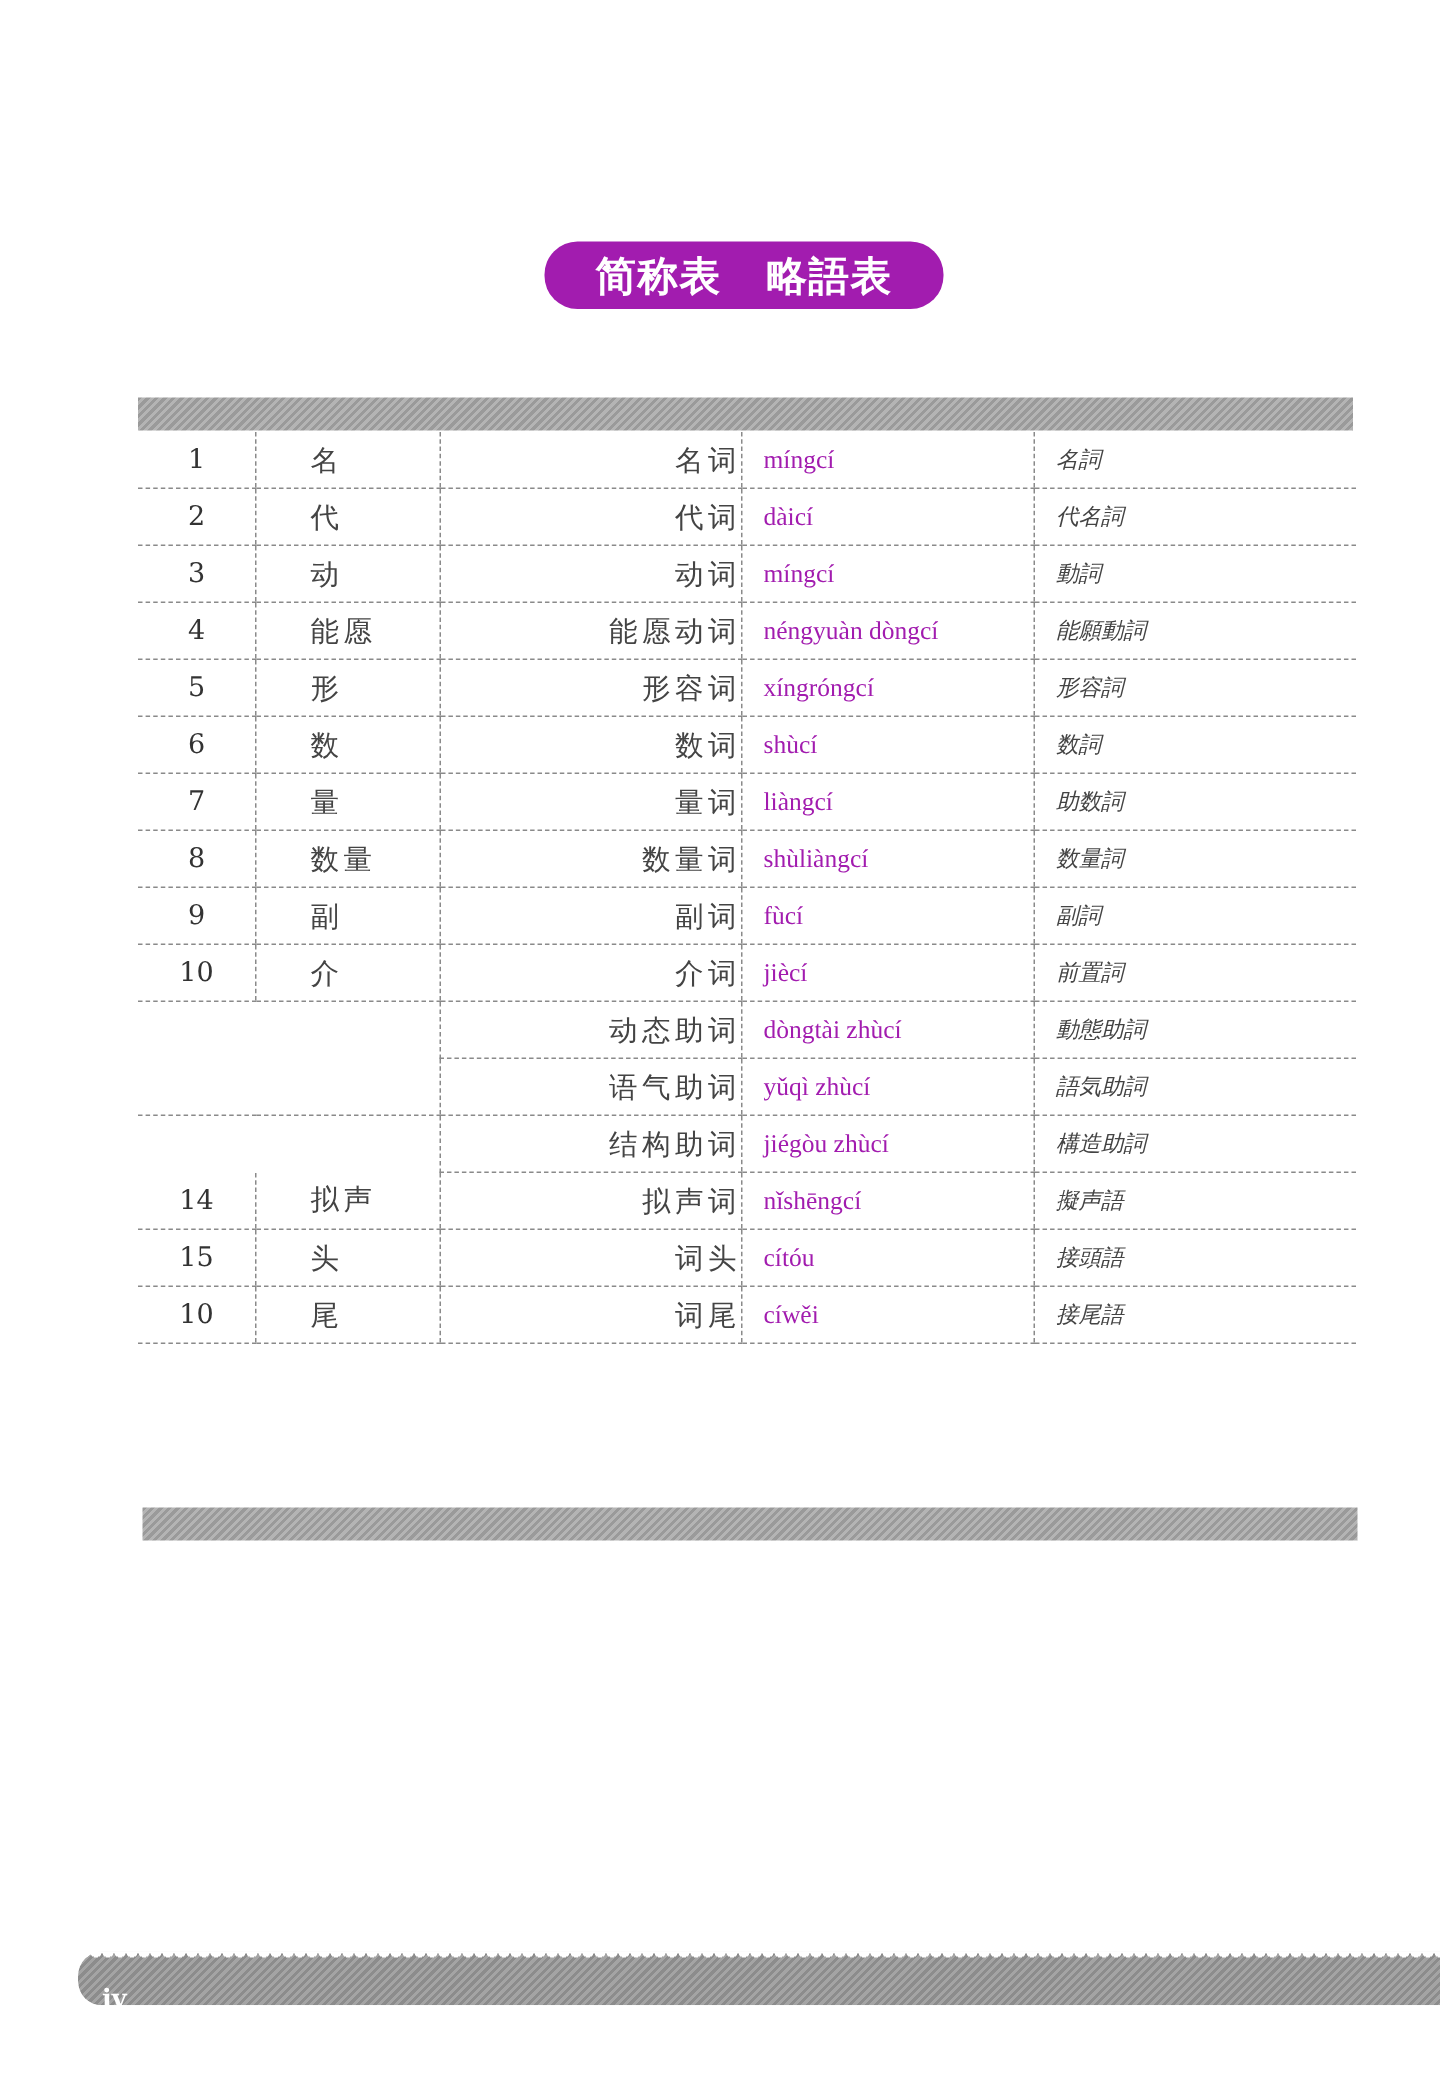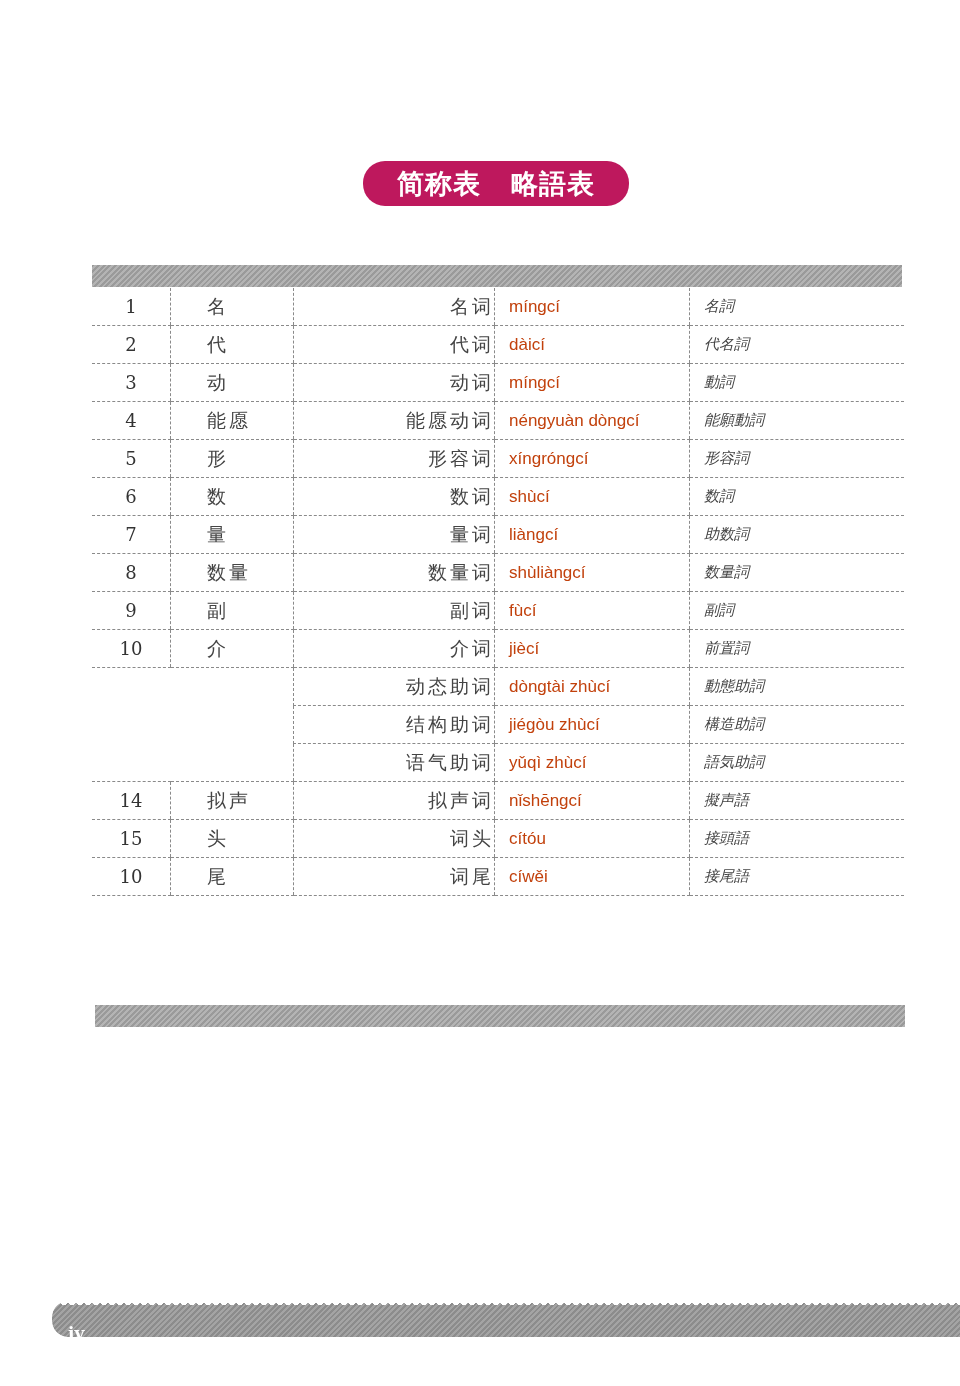--- a/index.html
+++ b/index.html
@@ -3,21 +3,21 @@
 <meta charset="utf-8">
 <style>
   html, body { margin: 0; padding: 0; }
   body {
     width: 960px; height: 1386px; background: #ffffff; position: relative;
     font-family: "DejaVu Sans", sans-serif; color: #333;
     overflow: hidden;
   }
   .title-pill {
     position: absolute; left: 363px; top: 161px; width: 266px; height: 45px;
-    background: #be185d; border-radius: 22px;
+    background: #a21caf; border-radius: 22px;
     color: #fff; font-family: "DejaVu Serif", serif; font-weight: bold;
     font-size: 27px; display: flex; align-items: center; justify-content: center;
     letter-spacing: 1px;
   }
   .title-pill .gap { display: inline-block; width: 30px; }
   .bar {
     position: absolute; height: 22px;
     background: repeating-linear-gradient(135deg, #9a9a9a 0 2px, #b4b4b4 2px 4px);
   }
   .bar.top { left: 92px; top: 265px; width: 810px; }
@@ -27,21 +27,21 @@
     border-collapse: collapse; table-layout: fixed;
   }
   table.abbr td {
     height: 37px; padding: 0; vertical-align: middle;
     border-bottom: 1px dashed #8a8a8a;
   }
   table.abbr td + td { border-left: 1px dashed #8a8a8a; }
   td.num { text-align: center; font-family: "DejaVu Serif", serif; font-size: 18px; color: #333; width: 78px; }
   td.abbrev { font-family: "DejaVu Serif", serif; font-size: 19px; color: #444; padding-left: 36px !important; width: 86px; letter-spacing: 3px; }
   td.term { font-family: "DejaVu Serif", serif; font-size: 19px; color: #444; padding-left: 58px !important; width: 142px; letter-spacing: 3px; text-align: right; }
-  td.pinyin { font-family: Liberation Sans, sans-serif; font-size: 17px; color: #c2410c; padding-left: 14px !important; width: 180px; }
+  td.pinyin { font-family: Liberation Serif, serif; font-size: 17px; color: #a21caf; padding-left: 14px !important; width: 180px; }
   td.jp { font-family: "DejaVu Sans", sans-serif; font-size: 15px; color: #444; padding-left: 14px !important; font-style: italic; }
   tr.sub td.num, tr.sub td.abbrev { border-bottom: none; }
   tr.sub td.abbrev { border-left: none; }
   tr.sub.last td.num, tr.sub.last td.abbrev { border-bottom: 1px dashed #8a8a8a; }
   .footer {
     position: absolute; left: 52px; top: 1301px; width: 908px; height: 36px;
     background: repeating-linear-gradient(135deg, #8c8c8c 0 2px, #a4a4a4 2px 4px);
     border-radius: 16px 0 0 16px;
     -webkit-mask: radial-gradient(circle 4px at 4px 0, transparent 98%, #000) top left / 8px 100% repeat-x;
   }
@@ -137,33 +137,33 @@
         <td class="pinyin">jiècí</td>
         <td class="jp">前置詞</td>
       </tr>
       <tr class="sub">
         <td class="num"></td>
         <td class="abbrev"></td>
         <td class="term">动态助词</td>
         <td class="pinyin">dòngtài zhùcí</td>
         <td class="jp">動態助詞</td>
       </tr>
+      <tr class="sub last">
+        <td class="num"></td>
+        <td class="abbrev"></td>
+        <td class="term">语气助词</td>
+        <td class="pinyin">yǔqì zhùcí</td>
+        <td class="jp">語気助詞</td>
+      </tr>
       <tr class="sub">
         <td class="num"></td>
         <td class="abbrev"></td>
         <td class="term">结构助词</td>
         <td class="pinyin">jiégòu zhùcí</td>
         <td class="jp">構造助詞</td>
-      </tr>
-      <tr class="sub last">
-        <td class="num"></td>
-        <td class="abbrev"></td>
-        <td class="term">语气助词</td>
-        <td class="pinyin">yǔqì zhùcí</td>
-        <td class="jp">語気助詞</td>
       </tr>
       <tr>
         <td class="num">14</td>
         <td class="abbrev">拟声</td>
         <td class="term">拟声词</td>
         <td class="pinyin">nǐshēngcí</td>
         <td class="jp">擬声語</td>
       </tr>
       <tr>
         <td class="num">15</td>

